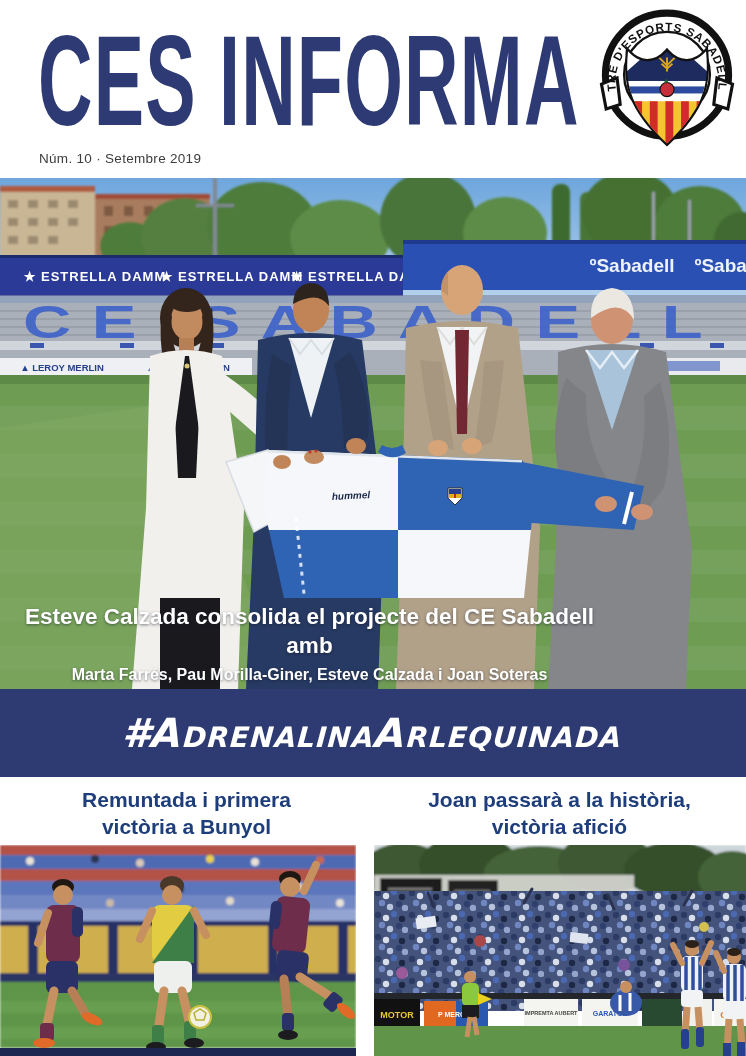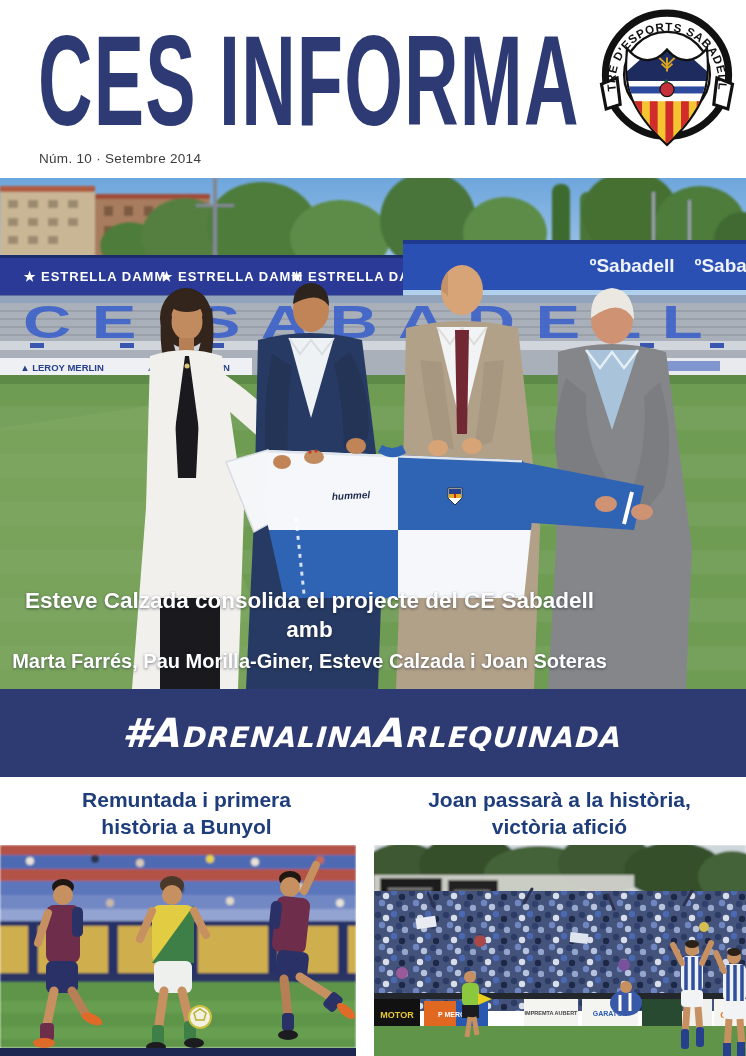--- a/index.html
+++ b/index.html
@@ -11,22 +11,22 @@
             color:#2d3a74;line-height:1;letter-spacing:2px;white-space:nowrap;
             transform:scaleX(0.59);transform-origin:left top;}
   .issue-line{position:absolute;left:39px;top:151px;font-size:13.5px;color:#3c3c3c;letter-spacing:.3px;}
   .crest{position:absolute;right:1px;top:5px;width:156px;height:166px;}
 
   
   .photo-wrap{position:absolute;left:0;top:178px;width:619px;height:511px;}
   .photo-wrap svg{display:block;}
   .caption{position:absolute;left:0;right:0;top:408px;text-align:center;color:#fff;
            text-shadow:0 1px 3px rgba(20,25,40,.55);}
-  .caption .h1{font-size:22.5px;font-weight:bold;line-height:1.3;}
-  .caption .by{font-size:20px;font-weight:bold;margin-top:5px;}
+  .caption .h1{font-size:22.5px;font-weight:bold;line-height:1.3;margin-top:16px;}
+  .caption .by{font-size:16px;font-weight:bold;margin-top:5px;}
 
   
   .hash-band{position:absolute;left:0;top:689px;width:746px;height:88px;background:#2e3a72;
              display:flex;align-items:center;justify-content:center;}
   .hashtag{color:#ffffff;font-family:"DejaVu Sans",sans-serif;font-style:italic;font-weight:bold;
            font-variant:small-caps;font-size:40px;letter-spacing:1px;transform:skewX(-4deg);}
 
   
   .headlines-row{position:absolute;left:0;top:777px;width:746px;height:52px;display:flex;justify-content:flex-end;}
   .headline{width:373px;text-align:center;color:#1e3d7b;font-weight:bold;font-size:21px;
@@ -38,21 +38,21 @@
   .bp-right{position:absolute;left:374px;top:0;}
 
   svg text{font-family:"Liberation Sans",sans-serif;}
 </style>
 </head>
 <body>
 
 <div class="page">
 
   <div class="masthead">CES INFORMA</div>
-  <div class="issue-line">Núm. 10 · Setembre 2014</div>
+  <div class="issue-line">Núm. 10 · Setembre 2019</div>
 
   <svg class="crest" viewBox="0 0 200 210">
     <circle cx="100" cy="88" r="79" fill="#ffffff" stroke="#111111" stroke-width="9"></circle>
     <circle cx="100" cy="88" r="55" fill="#ffffff" stroke="#111111" stroke-width="3"></circle>
 
     <path d="M 16,100 L 36,92 L 40,126 L 22,132 Z" fill="#ffffff" stroke="#111" stroke-width="4"></path>
     <path d="M 184,100 L 164,92 L 160,126 L 178,132 Z" fill="#ffffff" stroke="#111" stroke-width="4"></path>
     <path id="crestRing" d="M 36,114 A 66,66 0 1 1 164,114" fill="none"></path>
     <text font-size="15" font-weight="bold" fill="#111111" letter-spacing="1">
       <textPath href="#crestRing" startOffset="50%" text-anchor="middle">CENTRE D'ESPORTS SABADELL F.C.</textPath>
@@ -311,21 +311,21 @@
     </div>
   </div>
 
   <div class="hash-band">
     <span class="hashtag">#AdrenalinaArlequinada</span>
   </div>
 
   <div class="headlines-row">
     <div class="headline">
       <div>Remuntada i primera</div>
-      <div>història a Bunyol</div>
+      <div>victòria a Bunyol</div>
     </div>
     <div class="headline">
       <div>Joan passarà a la història,</div>
       <div>victòria afició</div>
     </div>
   </div>
 
   <div class="bottom-photos">
 
     <svg class="bp-left" width="356" height="211" viewBox="0 0 356 211">

